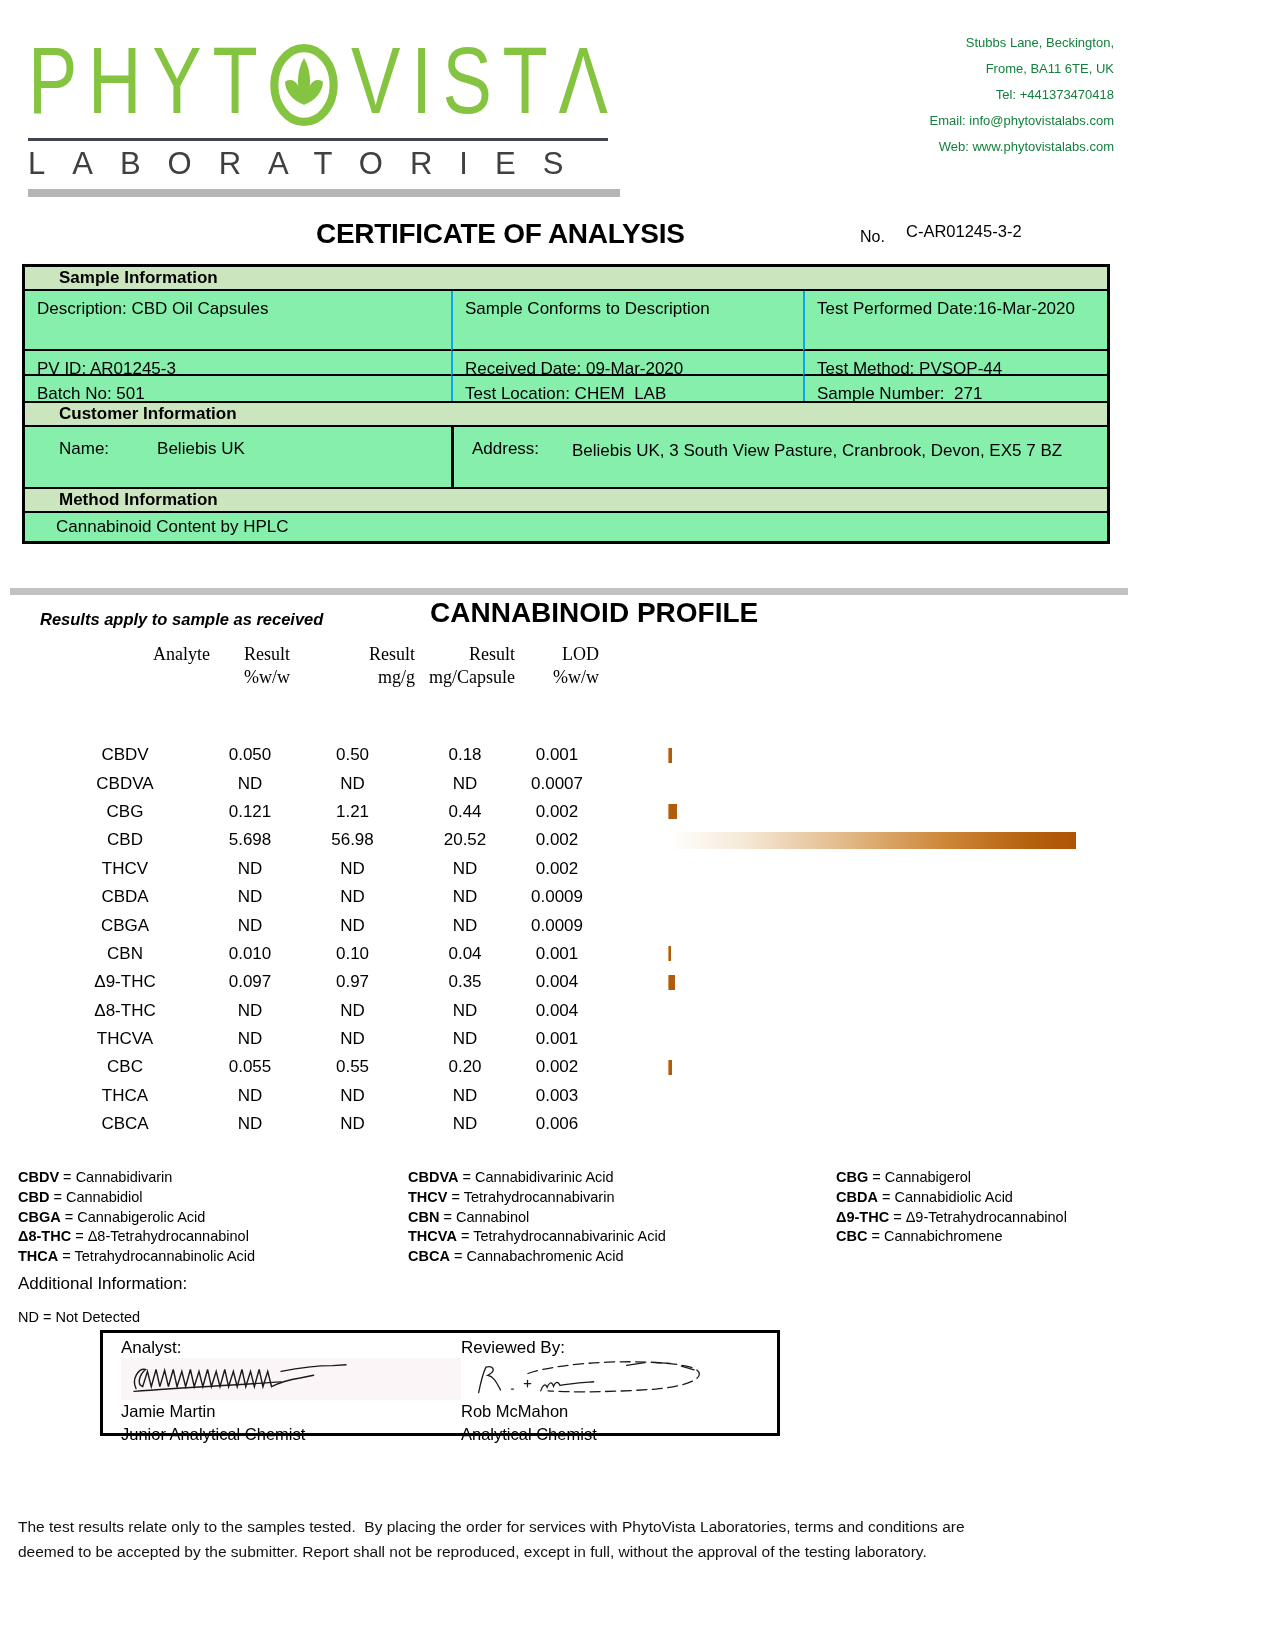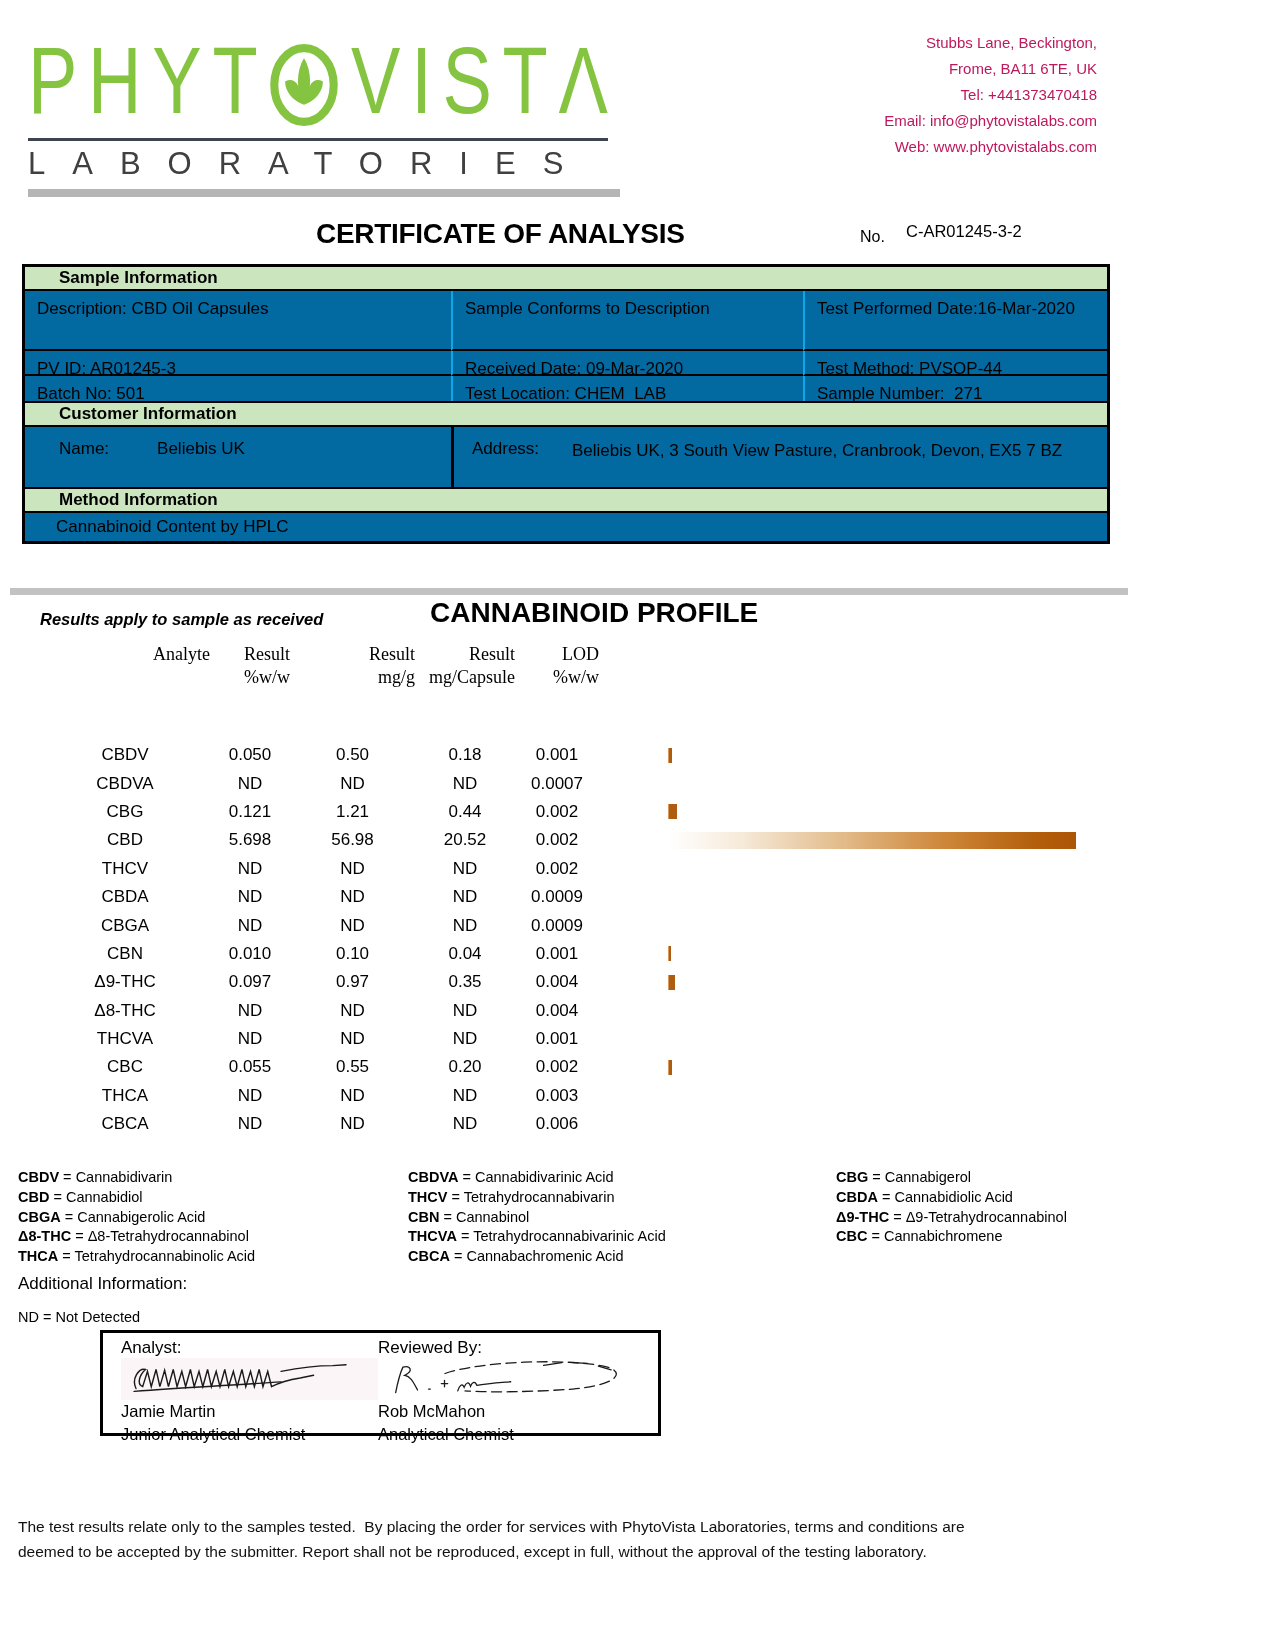--- a/index.html
+++ b/index.html
@@ -8,29 +8,29 @@
 
   
   .logo-block { position:absolute; left:28px; top:16px; width:580px; }
   .logo-word { display:flex; justify-content:space-between; align-items:flex-end; height:112px; color:#85c440; }
   .logo-letter { font-size:74px; line-height:1; transform:scaleY(1.28); transform-origin:bottom; font-weight:400; }
   .leaf-svg { margin-bottom:0px; }
   .logo-rule { height:3px; background:#3d4450; margin-top:10px; }
   .logo-sub { font-size:31px; color:#404040; margin-top:5px; white-space:nowrap; overflow:hidden; letter-spacing:27px; }
   .logo-graybar { height:8px; background:#b5b5b5; margin-top:7px; width:592px; }
 
-  .contact { position:absolute; right:178px; top:30px; text-align:right; font-size:15px; line-height:26px; color:#be185d; }
+  .contact { position:absolute; right:161px; top:30px; text-align:right; font-size:13px; line-height:26px; color:#15803d; }
 
   
   .coa-title { position:absolute; left:316px; top:218px; font-size:28px; font-weight:bold; letter-spacing:-0.3px; }
   .coa-no-label { position:absolute; left:860px; top:228px; font-size:16px; }
   .coa-number  { position:absolute; left:906px; top:222px; font-size:16.5px; }
 
   
-  .info-table { position:absolute; left:22px; top:264px; width:1088px; border:3px solid #000; background:#0369a1; }
+  .info-table { position:absolute; left:22px; top:264px; width:1088px; border:3px solid #000; background:#86efac; }
   .section-bar { background:#cbe5bf; font-weight:bold; font-size:17px; padding:1px 0 2px 34px; height:24px; border-bottom:2px solid #000; }
   .section-bar.mid { border-top:2px solid #000; height:26px; }
   .sample-grid { display:grid; grid-template-columns:426px 352px 304px; }
   .sg-cell { border-bottom:2px solid #000; padding:8px 6px 15px 12px; font-size:17px; }
   .sg-c1, .sg-c2 { border-left:2px solid #0ea5e9; }
   .sg-r0 { height:60px; }
   .sg-r1, .sg-r2 { height:25px; }
   .sg-r2 { border-bottom:none; }
   .customer-row { display:flex; font-size:17px; height:60px; }
   .name-cell { width:426px; padding:12px 0 0 34px; }
@@ -56,21 +56,21 @@
 
   
   .abbr-grid { position:absolute; left:18px; top:1168px; width:1245px; display:grid; grid-template-columns:390px 428px auto; font-size:14.5px; }
   .abbr-item { line-height:19.8px; white-space:nowrap; }
   .abbr-item b { font-weight:bold; }
 
   .additional-heading { position:absolute; left:18px; top:1274px; font-size:17px; font-weight:normal; }
   .nd-note { position:absolute; left:18px; top:1309px; font-size:14.5px; }
 
   
-  .sig-box { position:absolute; left:100px; top:1330px; width:561px; height:106px; border:3px solid #000; display:flex; }
+  .sig-box { position:absolute; left:100px; top:1330px; width:680px; height:106px; border:3px solid #000; display:flex; }
   .sig-col { padding:5px 0 0 18px; width:358px; }
   .sig-col.right { width:auto; padding-left:0; }
   .sig-label { font-size:17px; }
   .sig-draw { height:42px; display:flex; align-items:center; }
   .sig-analyst-bg { background:#fcf5f7; }
   .sig-name, .sig-title { font-size:16.5px; line-height:23px; }
 
   
   .footer { position:absolute; left:18px; top:1514px; width:1250px; font-size:15.5px; line-height:25px; color:#111; }
 </style>

